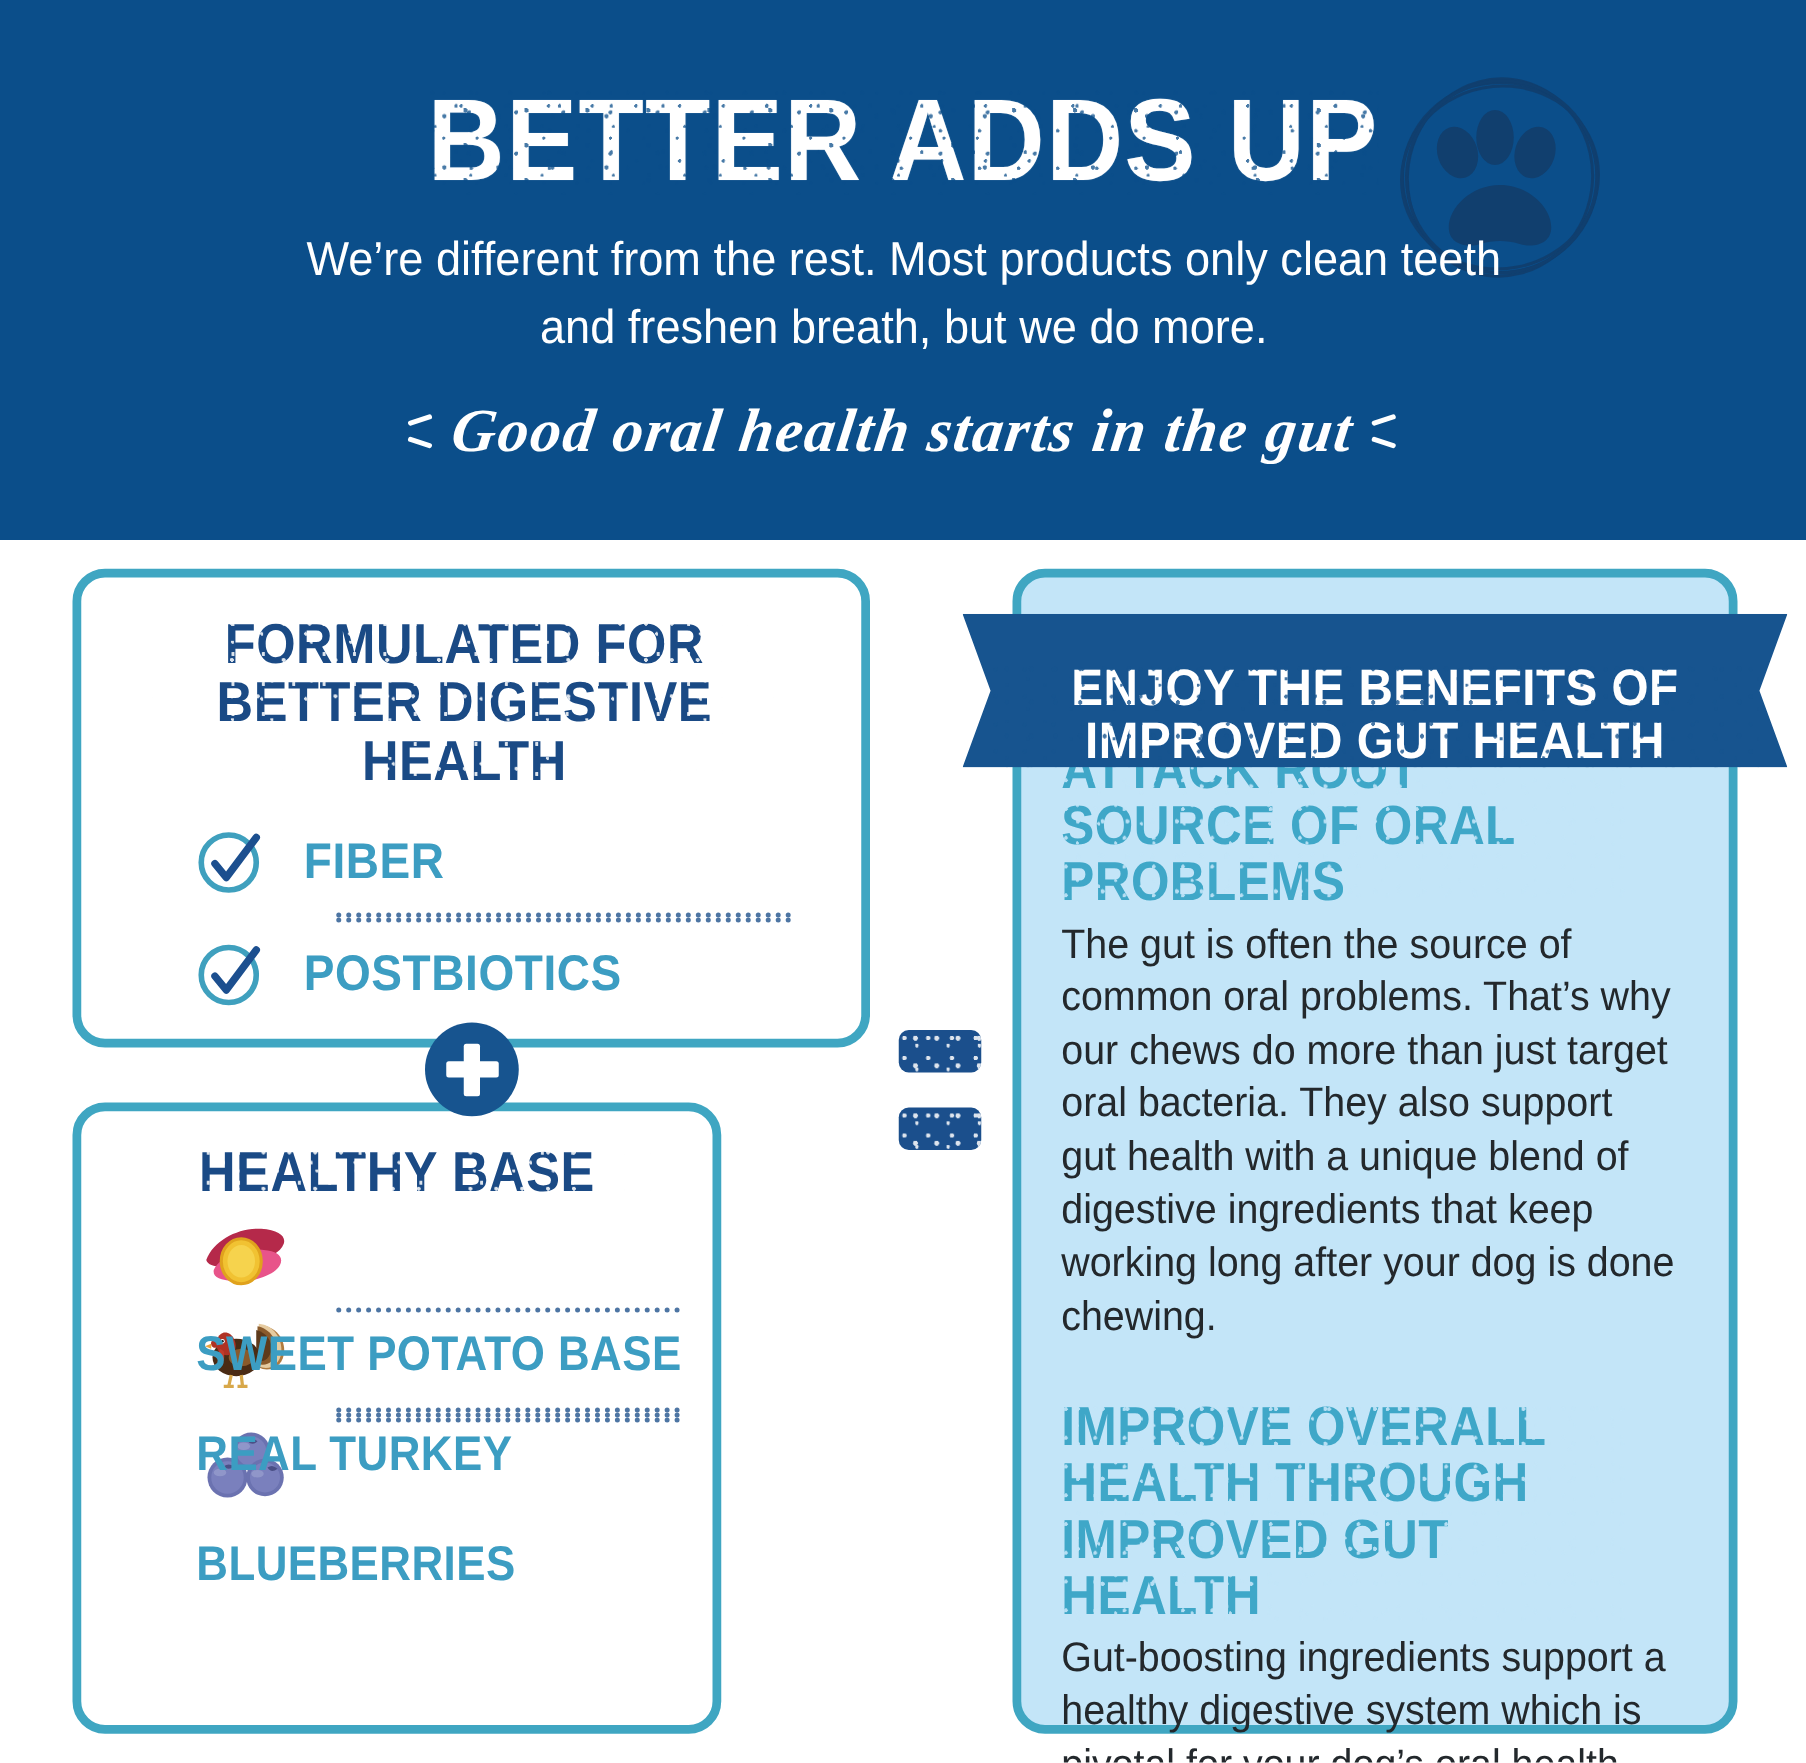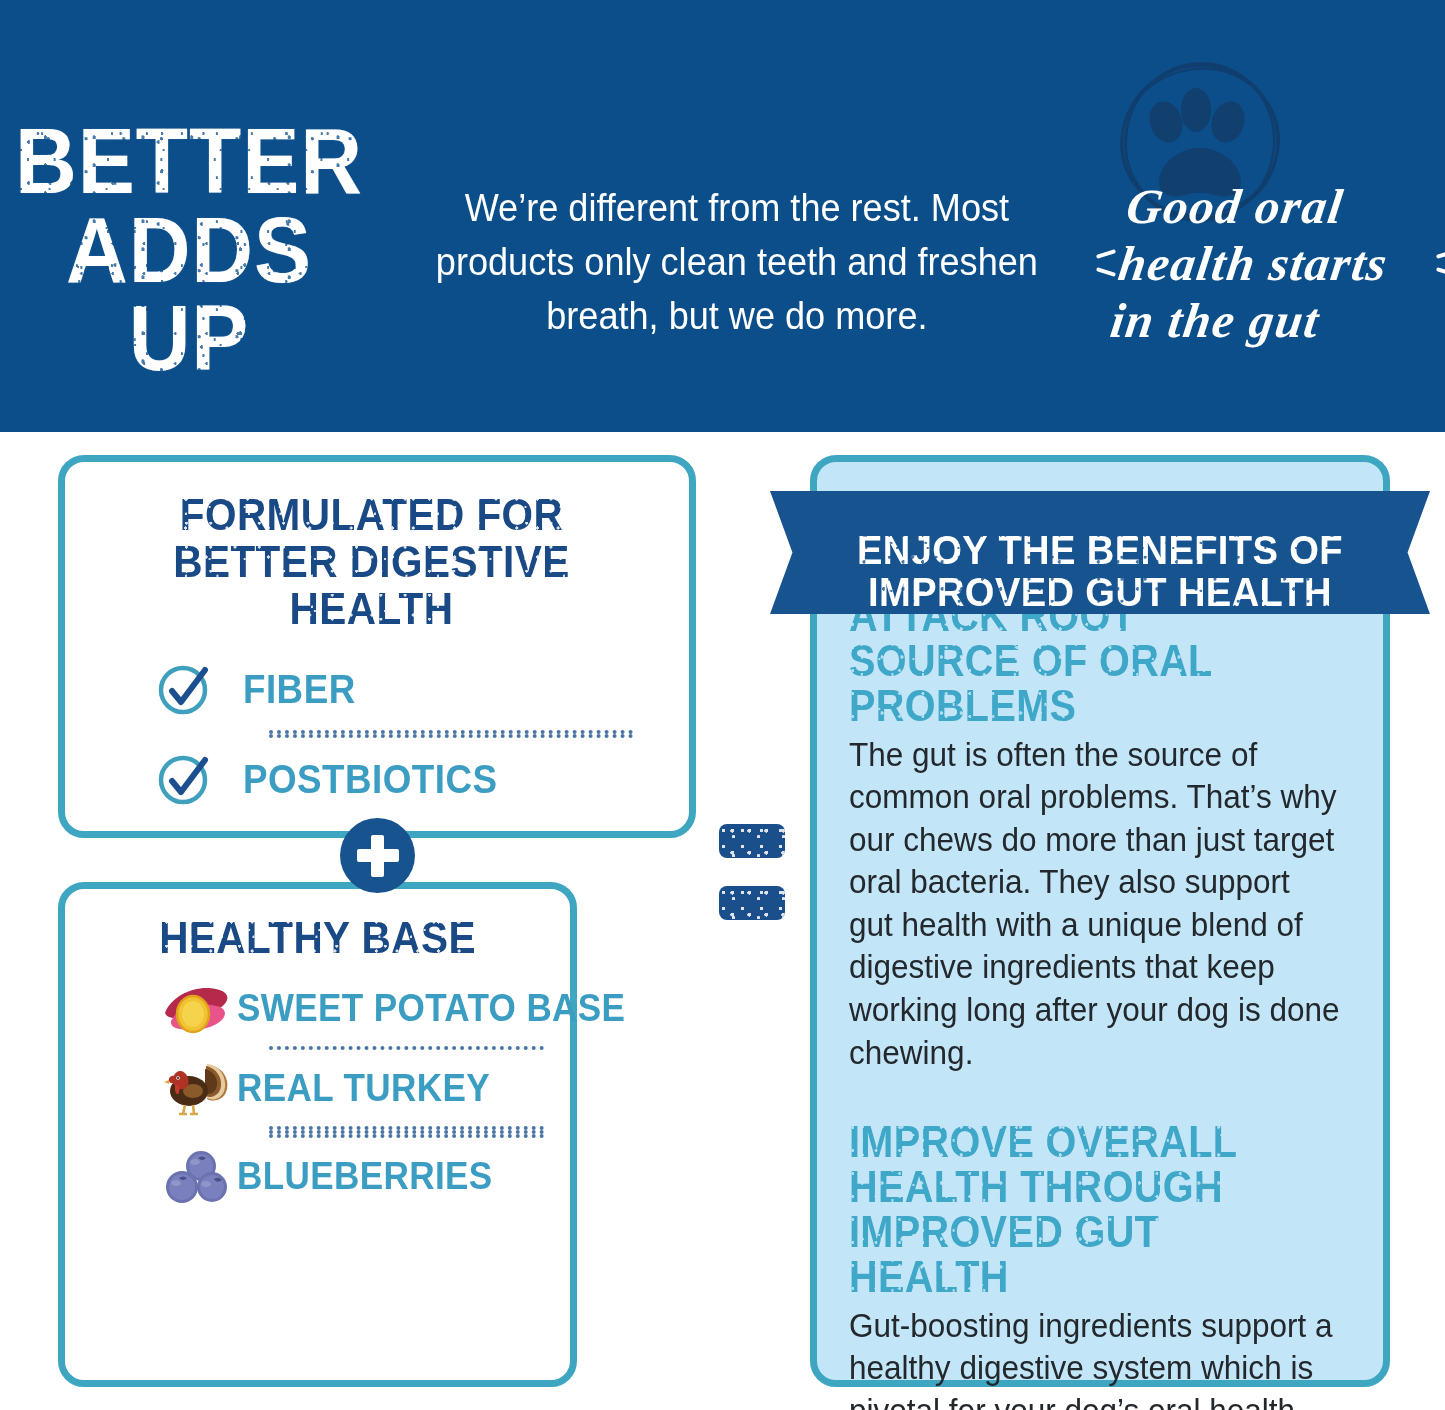--- a/index.html
+++ b/index.html
@@ -24,21 +24,21 @@
     width: 1445px;
     height: 432px;
     background: #0b4e8a;
     overflow: hidden;
   }
   .header-inner {
     position: relative;
     width: 100%;
     height: 100%;
     display: flex;
-    flex-direction: row;
+    flex-direction: column;
     align-items: center;
     padding-top: 68px;
   }
   .hero-title {
     position: relative;
     font-family: "Liberation Sans", sans-serif;
     font-weight: 700;
     font-size: 93px;
     line-height: 0.95;
     letter-spacing: 1px;
@@ -195,24 +195,25 @@
     height: 0;
     margin: 0 22px 0 170px;
     border-top: 4px dotted #2f5e94;
     opacity: .85;
   }
 
   
   .ing-list { margin-top: 8px; padding: 0 22px 0 34px; }
   .ing-row {
     display: flex;
-    align-items: center;
+    align-items: flex-start;
     height: 76px;
-    gap: 4px;
+    gap: 16px;
     padding-left: 58px;
+    flex-direction: column;
   }
   .ing-ico { width: 76px; height: 66px; flex: 0 0 76px; }
   .ing-label {
     font-family: "Liberation Sans", sans-serif;
     font-weight: 700;
     font-size: 39px;
     letter-spacing: 0.4px;
     color: #3c9dc2;
     transform: scaleX(0.90);
     transform-origin: left center;

